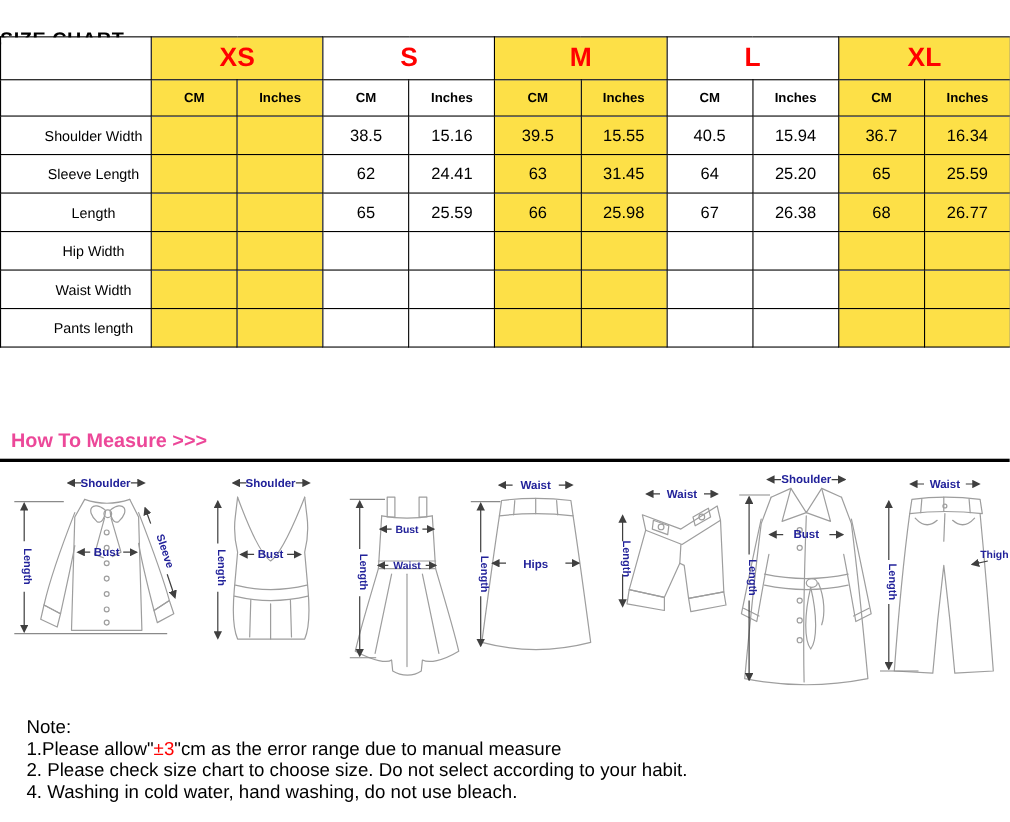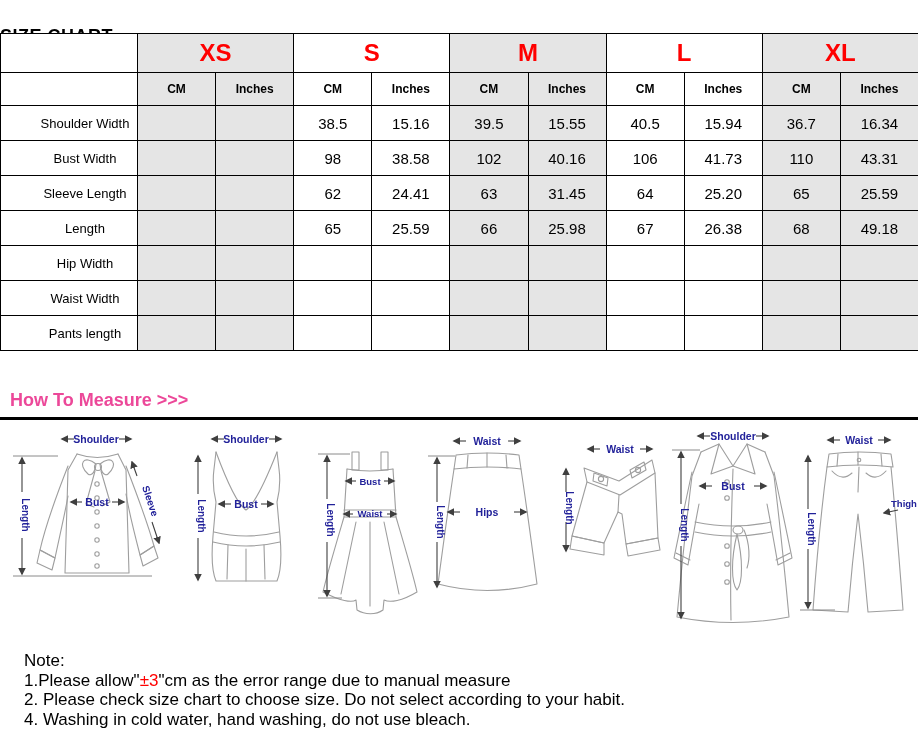--- a/index.html
+++ b/index.html
@@ -7,21 +7,21 @@
   #title{position:absolute;top:3px;left:0;width:818px;text-align:left;font-size:18px;font-weight:bold;letter-spacing:.5px;margin-top:23px;}
   table#sizechart{position:absolute;top:33px;left:0;width:918px;border-collapse:collapse;table-layout:fixed;}
   #sizechart col.lab{width:137px;}
   #sizechart col.v{width:78.1px;}
   #sizechart th,#sizechart td{border:1.5px solid #000;text-align:center;vertical-align:middle;padding:0;overflow:hidden;}
   #sizechart tr.size-row th{height:38px;font-size:24px;font-weight:bold;color:#ff0000;}
   #sizechart tr.size-row th.rl{background:#fff;}
   #sizechart tr.unit-row th{height:32px;font-size:12px;font-weight:bold;color:#000;}
   #sizechart tbody th.rl{font-weight:normal;font-size:13px;background:#fff;height:34px;padding-left:32px;}
   #sizechart tbody td{font-size:15px;height:34px;}
-  #sizechart .gA{background:#e5e5e5;margin-left:18px;}
+  #sizechart .gA{background:#fde047;margin-left:18px;}
   #sizechart .gB{background:#ffffff;}
   #measure-heading{position:absolute;top:390px;left:10px;font-size:18px;font-weight:bold;color:#ec4899;}
   #rule{position:absolute;top:417px;left:0;width:918px;height:3px;background:#000;}
   #figures{position:absolute;top:424px;left:0;}
   .gar{fill:none;stroke:#9e9e9e;stroke-width:1.1;stroke-linejoin:round;stroke-linecap:round;}
   .dim{stroke:#3f3f3f;stroke-width:1.1;fill:none;}
   .base{stroke:#8a8a8a;stroke-width:1;fill:none;}
   .lbl{fill:#22229a;font-weight:bold;font-size:10.5px;font-family:"Liberation Sans",sans-serif;text-anchor:middle;}
   .lblv{font-size:10px;}
   .lbls{font-size:9.5px;}
@@ -78,33 +78,20 @@
       <td class="gB">38.5</td>
       <td class="gB">15.16</td>
       <td class="gA">39.5</td>
       <td class="gA">15.55</td>
       <td class="gB">40.5</td>
       <td class="gB">15.94</td>
       <td class="gA">36.7</td>
       <td class="gA">16.34</td>
     </tr>
     <tr>
-      <th class="rl">Bust Width</th>
-      <td class="gA"></td>
-      <td class="gA"></td>
-      <td class="gB">98</td>
-      <td class="gB">38.58</td>
-      <td class="gA">102</td>
-      <td class="gA">40.16</td>
-      <td class="gB">106</td>
-      <td class="gB">41.73</td>
-      <td class="gA">110</td>
-      <td class="gA">43.31</td>
-    </tr>
-    <tr>
       <th class="rl">Sleeve Length</th>
       <td class="gA"></td>
       <td class="gA"></td>
       <td class="gB">62</td>
       <td class="gB">24.41</td>
       <td class="gA">63</td>
       <td class="gA">31.45</td>
       <td class="gB">64</td>
       <td class="gB">25.20</td>
       <td class="gA">65</td>
@@ -114,21 +101,21 @@
       <th class="rl">Length</th>
       <td class="gA"></td>
       <td class="gA"></td>
       <td class="gB">65</td>
       <td class="gB">25.59</td>
       <td class="gA">66</td>
       <td class="gA">25.98</td>
       <td class="gB">67</td>
       <td class="gB">26.38</td>
       <td class="gA">68</td>
-      <td class="gA">49.18</td>
+      <td class="gA">26.77</td>
     </tr>
     <tr>
       <th class="rl">Hip Width</th>
       <td class="gA"></td>
       <td class="gA"></td>
       <td class="gB"></td>
       <td class="gB"></td>
       <td class="gA"></td>
       <td class="gA"></td>
       <td class="gB"></td>

